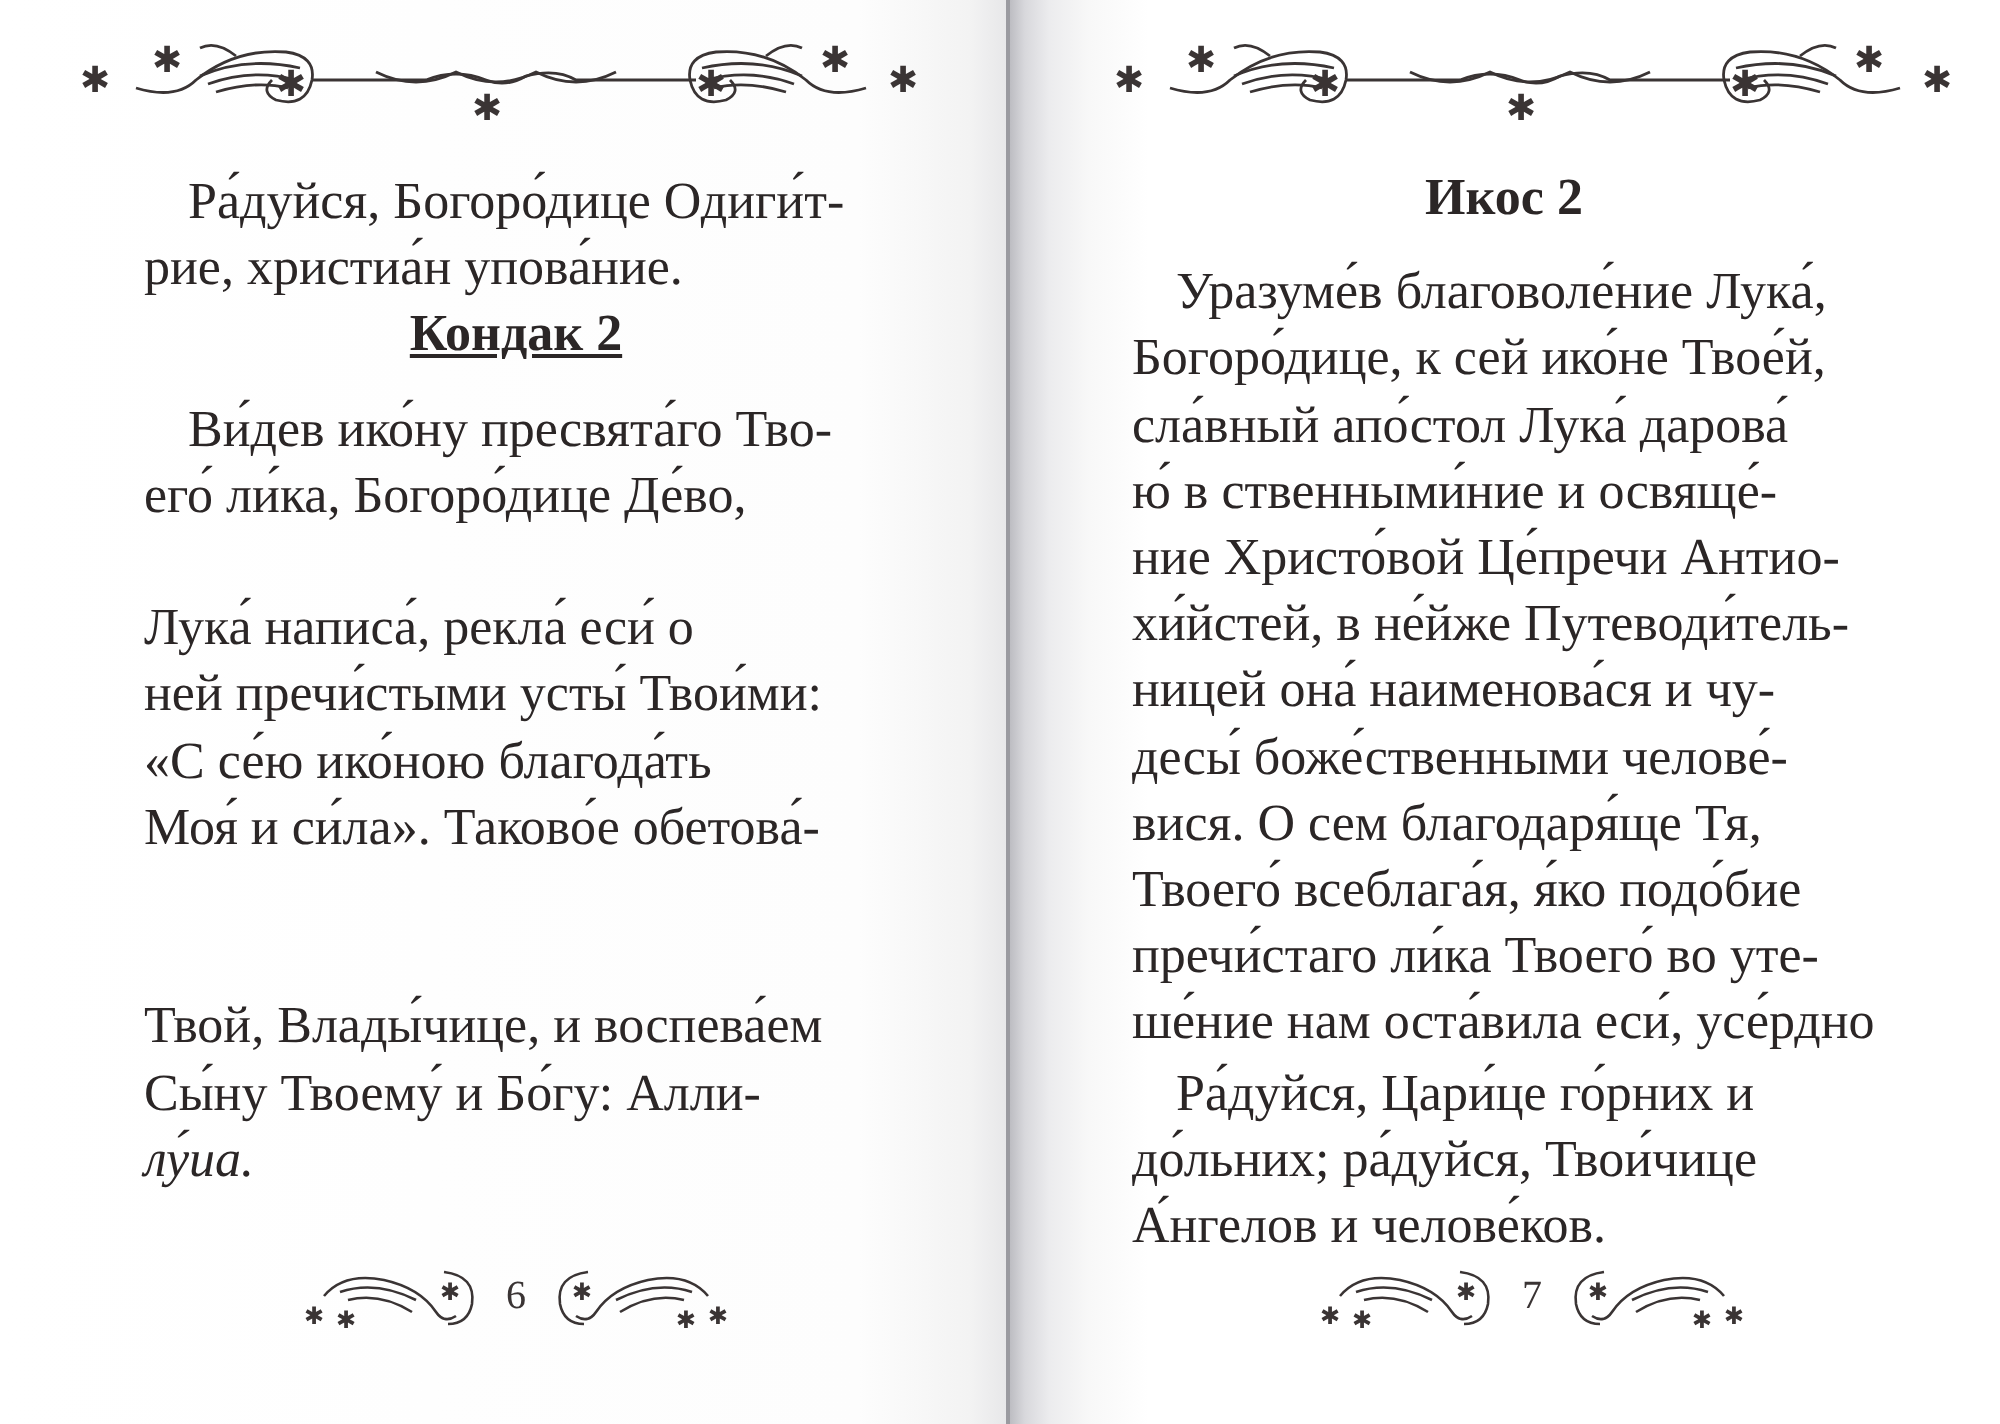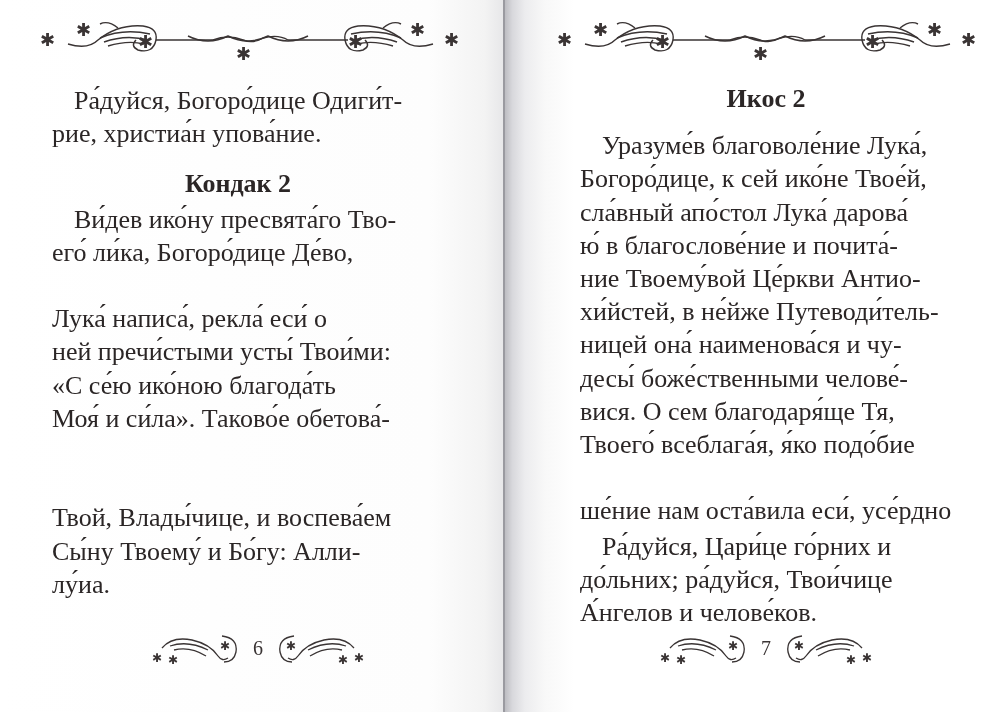--- a/index.html
+++ b/index.html
@@ -24,28 +24,28 @@
   .page-left .ornament-top { left: 38px; width: 425px; }
   .page-right .ornament-top { left: 50px; width: 425px; }
   .ornament-top svg { width: 100%; height: 50px; display: block; }
 
   .text-block {
     position: absolute;
     font-size: 26px;
     line-height: 33.2px;
     text-align: justify;
   }
-  .page-left .text-block { left: 52px; width: 372px; }
-  .page-right .text-block { left: 75px; width: 372px; }
+  .page-left .text-block { left: 72px; width: 372px; }
+  .page-right .text-block { left: 61px; width: 372px; }
   .para { margin: 0; text-indent: 22px; }
   .heading {
     font-weight: bold; text-align: center; text-indent: 0;
     font-size: 26px; margin: 0;
   }
-  .italic { }
+  .italic { font-style: italic; }
 
   .footer {
     position: absolute; top: 630px;
     display: flex; align-items: center; gap: 10px;
   }
   .page-left .footer { left: 152px; }
   .page-right .footer { left: 155px; }
   .footer svg { width: 88px; height: 36px; display: block; }
   .page-num { font-size: 20px; color: #3a3434; width: 16px; text-align: center; }
 </style>
@@ -76,22 +76,22 @@
         <text x="406" y="32">✱</text>
       </g>
     </svg>
   </div>
 
   <div class="text-block" style="top:84px;">
     <p class="para">
       <span>Ра́дуйся, Богоро́дице Одиги́т-</span><br>
       <span>рие, христиа́н упова́ние.</span>
     </p>
-    <p class="heading" style="margin-top:17px;">Кондак 2</p>
-    <p class="para" style="margin-top:2px; text-align:justify;">
+    <p class="heading" style="text-decoration:underline;">Кондак 2</p>
+    <p class="para" style="margin-top:14px; text-align:justify;">
       <span>Ви́дев ико́ну пресвята́го Тво-</span><br>
       <span>его́ ли́ка, Богоро́дице Де́во,</span><br>
       <br>
       <span>Лука́ написа́, рекла́ еси́ о</span><br>
       <span>ней пречи́стыми усты́ Твои́ми:</span><br>
       <span>«С се́ю ико́ною благода́ть</span><br>
       <span>Моя́ и си́ла». Таково́е обетова́-</span><br>
       <br>
       <br>
       <span>Твой, Влады́чице, и воспева́ем</span><br>
@@ -156,28 +156,28 @@
       </g>
     </svg>
   </div>
 
   <div class="text-block" style="top:82px;">
     <p class="heading">Икос 2</p>
     <p class="para" style="margin-top:14px;">
       <span>Уразуме́в благоволе́ние Лука́,</span><br>
       <span>Богоро́дице, к сей ико́не Твое́й,</span><br>
       <span>сла́вный апо́стол Лука́ дарова́</span><br>
-      <span>ю́ в благослове́ние и почита́-</span><br>
-      <span>ние Твоему́вой Це́ркви Антио-</span><br>
+      <span>ю́ в ственными́ние и освяще́-</span><br>
+      <span>ние Христо́вой Це́пречи Антио-</span><br>
       <span>хи́йстей, в не́йже Путеводи́тель-</span><br>
       <span>ницей она́ наименова́ся и чу-</span><br>
       <span>десы́ боже́ственными челове́-</span><br>
       <span>вися. О сем благодаря́ще Тя,</span><br>
       <span>Твоего́ всеблага́я, я́ко подо́бие</span><br>
-      <br>
+      <span>пречи́стаго ли́ка Твоего́ во уте-</span><br>
       <span>ше́ние нам оста́вила еси́, усе́рдно</span><br>
     </p>
     <p class="para" style="margin-top:2px;">
       <span>Ра́дуйся, Цари́це го́рних и</span><br>
       <span>до́льних; ра́дуйся, Твои́чице</span><br>
       <span>А́нгелов и челове́ков.</span>
     </p>
   </div>
 
   <div class="footer">

